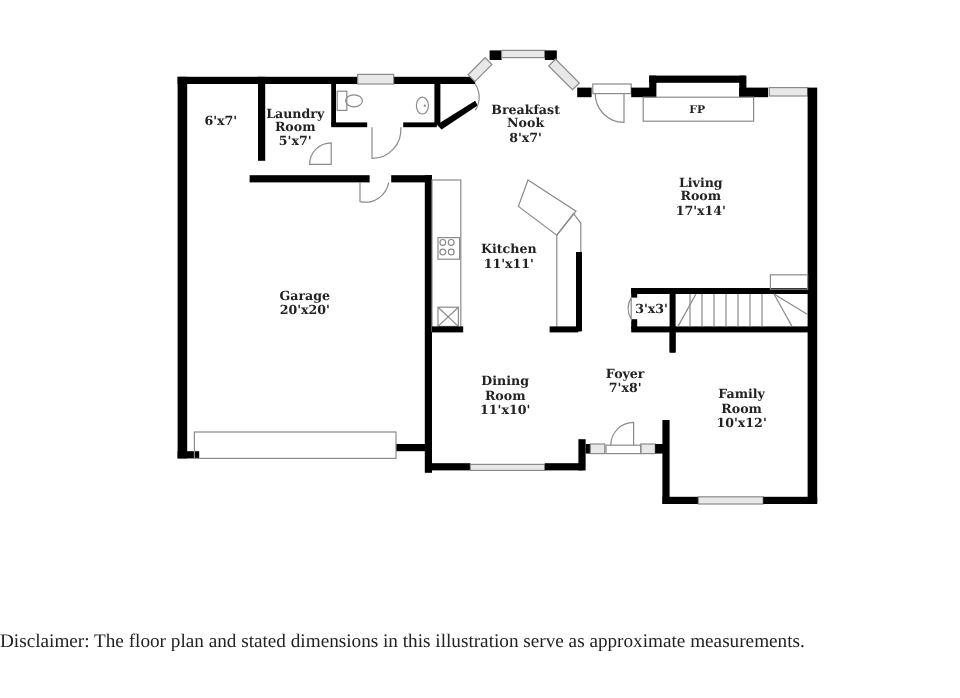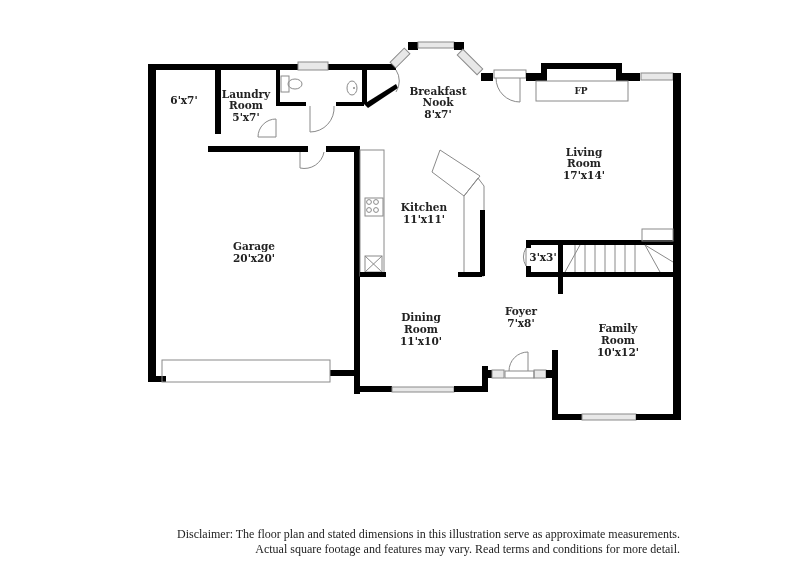--- a/index.html
+++ b/index.html
@@ -3,21 +3,21 @@
   <meta charset="utf-8">
   <style>
     html, body { margin: 0; padding: 0; background: #ffffff; }
     body { width: 800px; height: 582px; position: relative; overflow: hidden; font-family: "DejaVu Serif", serif; }
     #plan { position: absolute; left: 0; top: 0; width: 800px; height: 582px; }
     .wall { fill: #000000; }
     .thin { fill: none; stroke: #8a8a8a; stroke-width: 1; }
     .win { fill: #e8e8e8; stroke: #8a8a8a; stroke-width: 1; }
     .label { font-family: "DejaVu Serif", serif; font-weight: bold; font-size: 10.5px; fill: #222222; text-anchor: middle; }
     .small { font-size: 9px; }
-    .disclaimer { position: absolute; left: 0; top: 527px; width: 680px; text-align: right; font-family: "Liberation Serif", serif; font-size: 12px; line-height: 15px; color: #222222; }
+    .disclaimer { position: absolute; left: 0; top: 527px; width: 680px; text-align: left; font-family: "Liberation Serif", serif; font-size: 16px; line-height: 15px; color: #222222; }
   </style>
 </head>
 <body>
 
 <svg id="plan" viewBox="0 0 800 582" xmlns="http://www.w3.org/2000/svg">
 
   <g>
     <rect class="wall" x="148" y="64" width="8" height="318"></rect>
     <rect class="wall" x="148" y="64" width="150" height="6"></rect>
     <rect class="wall" x="328" y="64" width="42" height="6"></rect>
@@ -174,14 +174,13 @@
   <text class="label" x="521" y="315">Foyer</text>
   <text class="label" x="521" y="327">7'x8'</text>
 
   <text class="label" x="618" y="332">Family</text>
   <text class="label" x="618" y="344">Room</text>
   <text class="label" x="618" y="356">10'x12'</text>
 </svg>
 
 <div class="disclaimer">
   <div>Disclaimer: The floor plan and stated dimensions in this illustration serve as approximate measurements.</div>
-  <div>Actual square footage and features may vary. Read terms and conditions for more detail.</div>
 </div>
 
 </body></html>

